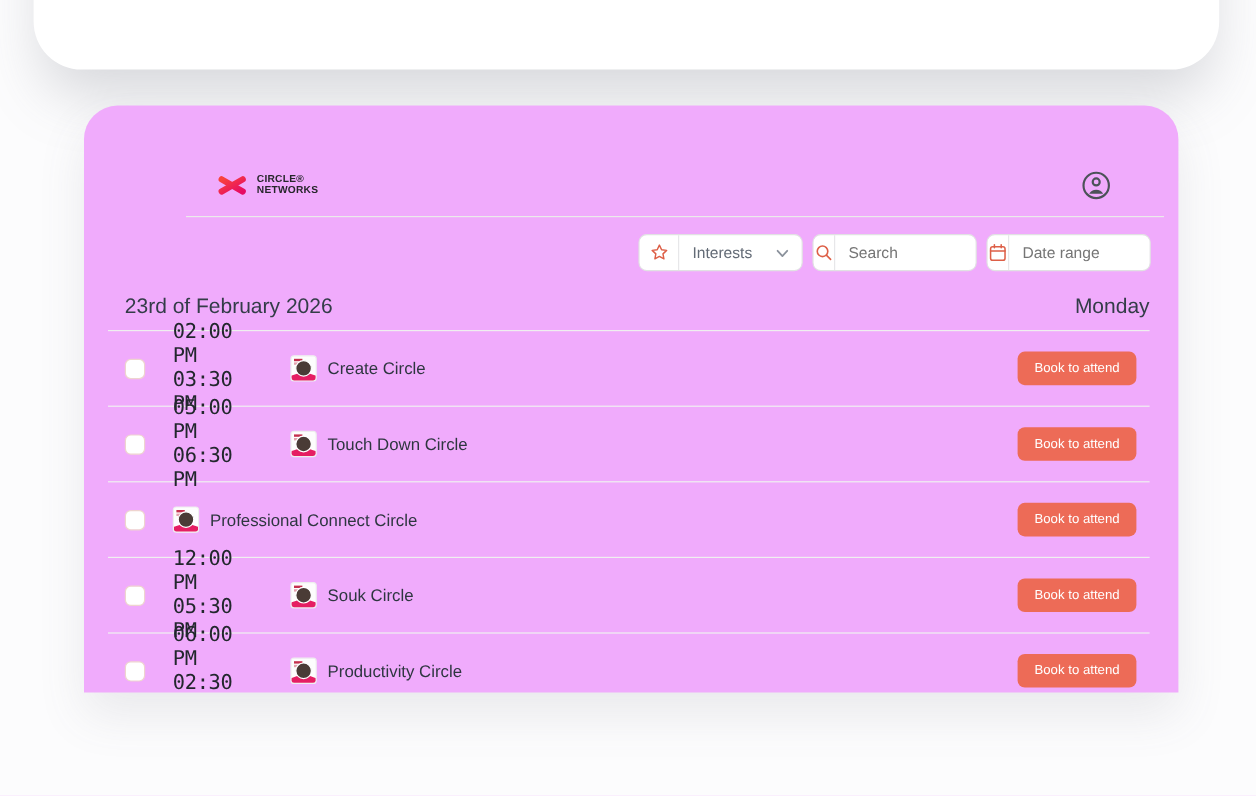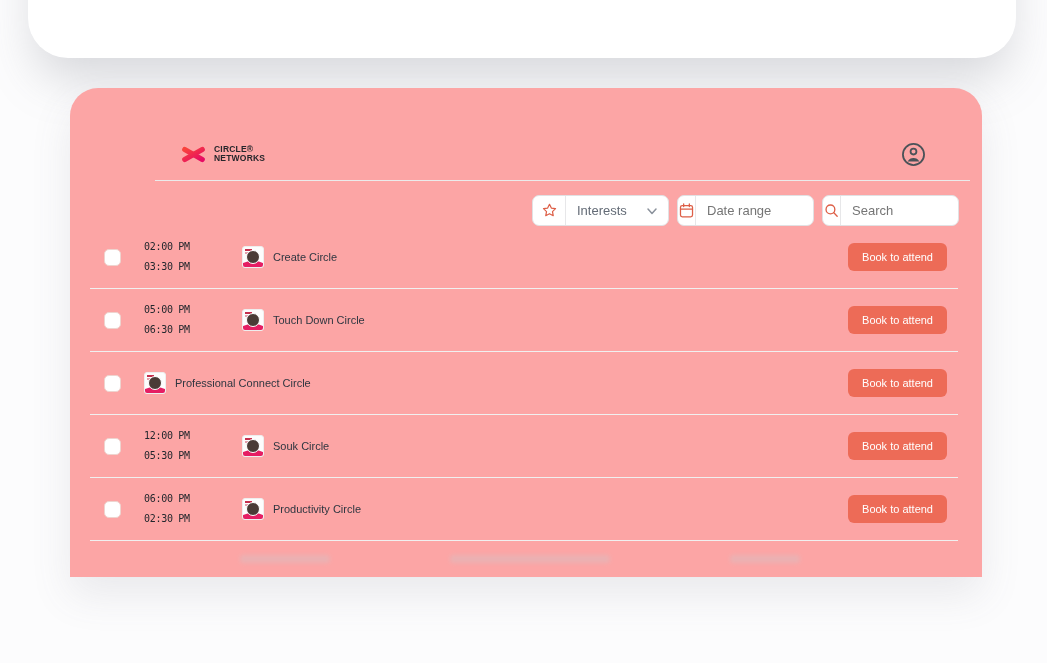--- a/index.html
+++ b/index.html
@@ -6,21 +6,21 @@
   html,body { width:1047px; height:663px; overflow:hidden; background:#fcfcfd;
               font-family:"Liberation Sans", sans-serif; }
   .stage { position:relative; width:1047px; height:663px; }
 
   
   .backdrop-card { position:absolute; left:28px; top:-158px; width:988px; height:216px;
                    background:#fff; border-radius:40px;
                    box-shadow:0 28px 48px -8px rgba(120,122,132,.28); }
 
   .main-card { position:absolute; left:70px; top:88px; width:912px; height:489px;
-               background:#fca5a5; border-radius:28px 28px 0 0;
+               background:#f0abfc; border-radius:28px 28px 0 0;
                box-shadow:0 18px 40px rgba(100,102,112,.12); overflow:hidden; }
 
   
   .nav { height:93px; margin:0 12px 0 85px; border-bottom:1px solid #ebebeb;
          display:flex; align-items:center; padding:40px 43px 0 25px; }
   .brand { display:flex; align-items:center; gap:7px; margin-right:50px; }
   .brand svg { width:27px; height:27px; }
   .brand-text { display:flex; flex-direction:column; line-height:9px; }
   .brand-text span { font-size:8.5px; font-weight:bold; color:#26262b; letter-spacing:.2px; }
   .tabs { display:flex; gap:59px; }
@@ -43,32 +43,32 @@
   
   .section-header { height:50px; margin:0 24px 0 20px; border-bottom:1px solid #efefef;
                     display:flex; align-items:center; justify-content:space-between;
                     padding:10px 0 0 14px; }
   .section-header .date, .section-header .weekday { font-size:17.5px; color:#333c48; }
   .event-row { height:63px; margin:0 24px 0 20px; border-bottom:1px solid #f0f0f0;
                display:flex; align-items:center; padding:0 11px 0 14px; }
   .checkbox { width:17px; height:17px; border:1px solid #eed4cf; border-radius:5px;
               background:#fff; margin-right:23px; flex:none; cursor:pointer; }
   .times { width:72px; margin-right:26px; flex:none;
-           font-family:"DejaVu Sans Mono", monospace; font-size:10px; color:#22272d;
+           font-family:"DejaVu Sans Mono", monospace; font-size:17px; color:#22272d;
            line-height:20px; letter-spacing:-0.3px; }
   .thumb { position:relative; width:22px; height:22px; border-radius:3px; overflow:hidden;
            background:#fdfdfd; border:1px solid #eee; margin-right:9px; flex:none; }
   .thumb::before { content:""; position:absolute; left:-4px; right:-4px; bottom:-7px; height:13px;
                    background:#e51e63; border-radius:50% 50% 0 0; }
   .thumb::after { content:""; position:absolute; top:3px; left:50%; transform:translateX(-50%);
                   width:12px; height:12px; border-radius:50%; background:#4a3b36;
                   border:1px solid #fff; }
   .thumb .mark { position:absolute; top:2px; left:2px; width:7px; height:2px; background:#c5304e;
                  box-shadow:0 3px 0 rgba(197,48,78,.45); }
-  .event-name { font-size:11px; color:#2e3640; }
+  .event-name { font-size:14px; color:#2e3640; }
   .row-spacer { flex:1; }
   .book-btn { background:#ed6b57; color:#fff; font-size:11px; border:none; border-radius:6px;
               padding:8px 14px; cursor:pointer; font-family:"Liberation Sans", sans-serif; }
 
   
   .ghost-row { display:flex; gap:120px; padding:14px 0 0 170px; filter:blur(2px); opacity:.35; }
   .ghost-row div { height:8px; background:#c9c9cd; border-radius:3px; }
 </style>
 </head>
 <body>
@@ -116,45 +116,49 @@
           </svg>
         </div>
         <div class="filter-text">Interests</div>
         <svg class="chev" viewBox="0 0 12 12">
           <polyline points="2,4 6,8.4 10,4" fill="none" stroke="#8b929c" stroke-width="1.5" stroke-linecap="round" stroke-linejoin="round"></polyline>
         </svg>
       </div>
       <div class="filter-group">
         <div class="icon-cell">
           <svg viewBox="0 0 24 24">
+            <g fill="none" stroke="#dd5f47" stroke-width="1.9" stroke-linecap="round">
+              <circle cx="10.5" cy="10.5" r="6.2"></circle>
+              <line x1="15.3" y1="15.3" x2="20" y2="20"></line>
+            </g>
+          </svg>
+        </div>
+        <input class="filter-text" style="border: none; outline: none; background: transparent;" placeholder="Search">
+      </div>
+      <div class="filter-group">
+        <div class="icon-cell">
+          <svg viewBox="0 0 24 24">
             <g fill="none" stroke="#dd5f47" stroke-width="1.8" stroke-linecap="round">
               <rect x="3.5" y="5" width="17" height="16" rx="2.5"></rect>
               <line x1="3.5" y1="10" x2="20.5" y2="10"></line>
               <line x1="8" y1="2.8" x2="8" y2="6.4"></line>
               <line x1="16" y1="2.8" x2="16" y2="6.4"></line>
             </g>
           </svg>
         </div>
         <input class="filter-text" style="border: none; outline: none; background: transparent;" placeholder="Date range">
       </div>
-      <div class="filter-group">
-        <div class="icon-cell">
-          <svg viewBox="0 0 24 24">
-            <g fill="none" stroke="#dd5f47" stroke-width="1.9" stroke-linecap="round">
-              <circle cx="10.5" cy="10.5" r="6.2"></circle>
-              <line x1="15.3" y1="15.3" x2="20" y2="20"></line>
-            </g>
-          </svg>
-        </div>
-        <input class="filter-text" style="border: none; outline: none; background: transparent;" placeholder="Search">
-      </div>
     </div>
 
     <div>
   <section>
+    <div class="section-header">
+      <span class="date">23rd of February 2026</span>
+      <span class="weekday">Monday</span>
+    </div>
     <div>
   <div class="event-row">
     <span class="checkbox"></span>
     <div class="times">
       <div>02:00 PM</div>
       <div>03:30 PM</div>
     </div>
     <span class="thumb">
                 <i class="mark"></i>
               </span>

